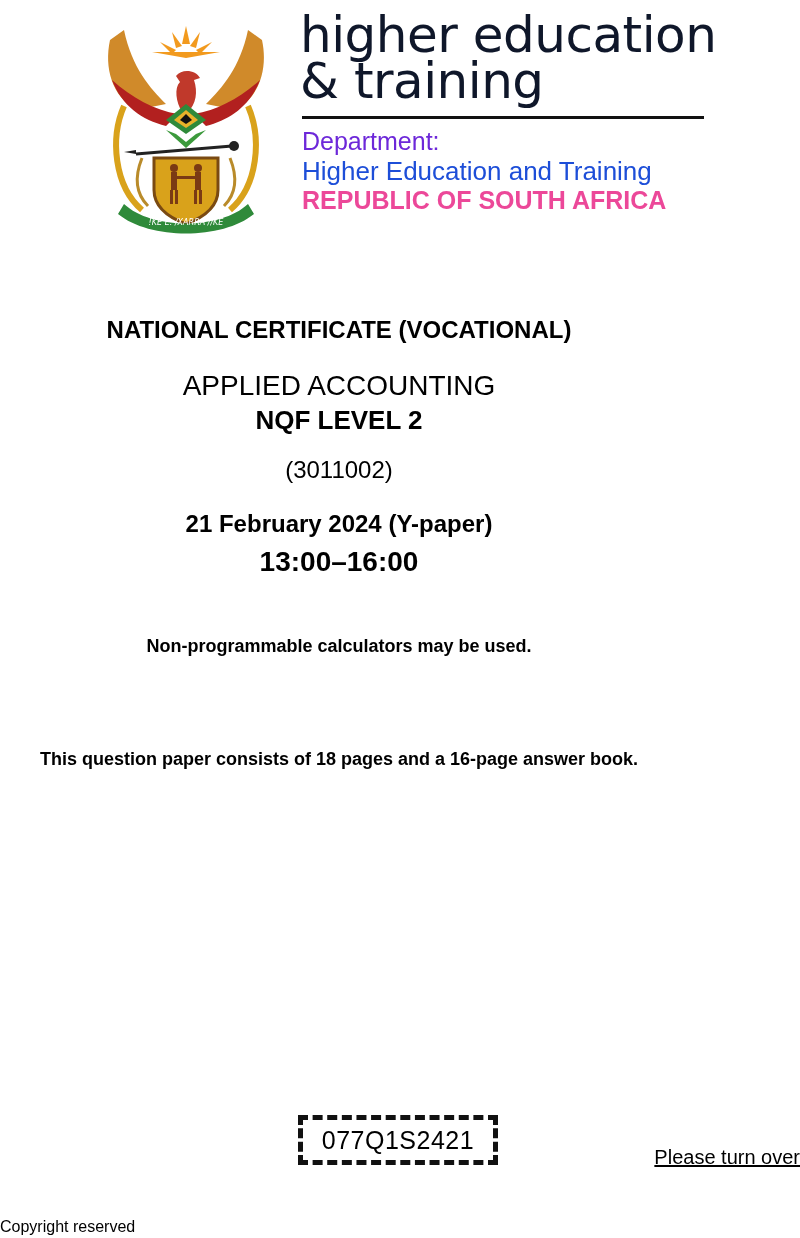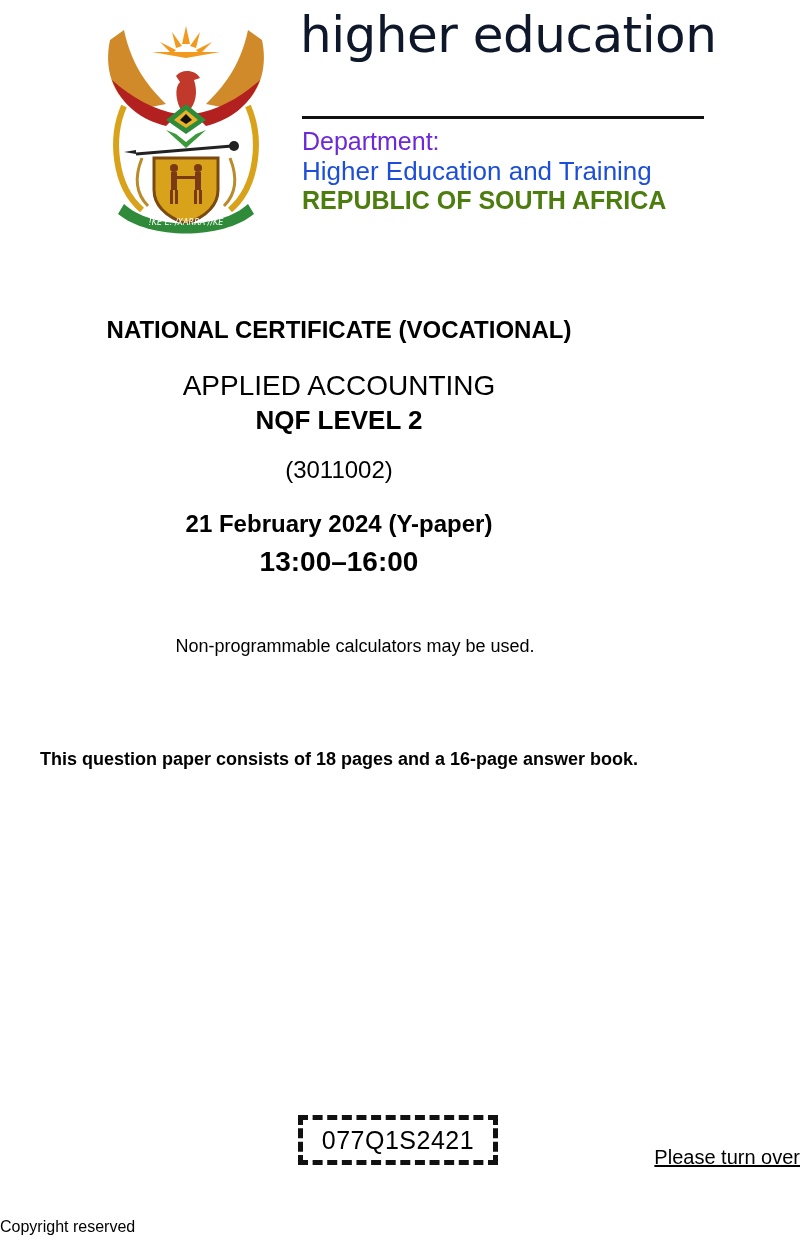--- a/index.html
+++ b/index.html
@@ -6,29 +6,29 @@
   body { width: 800px; height: 1238px; position: relative; overflow: hidden; font-family: "Liberation Sans", sans-serif; color: #000; }
   .abs { position: absolute; }
   .center { left: 0; width: 678px; text-align: center; }
 
   #coat { left: 102px; top: 18px; width: 168px; height: 216px; }
 
   #brand1 { left: 300px; top: 12px; font-family: "DejaVu Sans", sans-serif; font-size: 50px; line-height: 46px; letter-spacing: -0.5px; color: #0f172a; }
   #brand-rule { left: 302px; top: 116px; width: 402px; height: 3px; background: #111; }
   #dept-label { left: 302px; top: 126px; font-size: 25px; line-height: 30px; color: #6d28d9; }
   #dept-name { left: 302px; top: 156px; font-size: 26px; line-height: 30px; color: #1d4ed8; }
-  #republic { left: 302px; top: 185px; font-size: 25px; line-height: 30px; font-weight: bold; color: #4d7c0f; }
+  #republic { left: 302px; top: 185px; font-size: 25px; line-height: 30px; font-weight: bold; color: #ec4899; }
 
   #cert { top: 316px; font-size: 24px; font-weight: bold; }
   #subject { top: 370px; font-size: 28px; font-weight: normal; }
   #level { top: 405px; font-size: 26px; font-weight: bold; }
   #code { top: 456px; font-size: 24px; }
   #date { top: 510px; font-size: 24px; font-weight: bold; }
   #time { top: 546px; font-size: 28px; font-weight: bold; }
-  #calc { top: 636px; font-size: 18px; font-weight: normal; padding-left: 16px; }
+  #calc { top: 636px; font-size: 18px; font-weight: bold; }
   #pages { top: 749px; font-size: 18px; font-weight: bold; }
 
   #barcode-box { left: 298px; top: 1115px; width: 190px; height: 40px; border: 5px dashed #111; display: flex; align-items: center; justify-content: center; font-size: 25px; letter-spacing: 0.5px; }
 
   #copyright { left: 0; top: 1218px; font-size: 16px; }
   #turn-over { right: 0; top: 1146px; font-size: 20px; text-decoration: underline; }
 </style>
 </head>
 <body>
 
@@ -82,20 +82,21 @@
       <rect x="75" y="158" width="18" height="3"></rect>
     </g>
 
     <path d="M22,186 C50,212 118,212 146,186 L152,196 C120,222 48,222 16,196 Z" fill="#2f8a3a"></path>
     <text x="84" y="207" font-size="8" text-anchor="middle" fill="#fff" font-family="DejaVu Sans, sans-serif" font-style="italic">!KE E: /XARRA //KE</text>
   </svg>
 </div>
 
 <div id="brand1" class="abs">
   <div>higher education</div>
+  <div>&amp; training</div>
 </div>
 <div id="brand-rule" class="abs"></div>
 <div id="dept-label" class="abs">Department:</div>
 <div id="dept-name" class="abs">Higher Education and Training</div>
 <div id="republic" class="abs">REPUBLIC OF SOUTH AFRICA</div>
 
 <div id="cert" class="abs center">NATIONAL CERTIFICATE (VOCATIONAL)</div>
 <div id="subject" class="abs center">APPLIED ACCOUNTING</div>
 <div id="level" class="abs center">NQF LEVEL 2</div>
 <div id="code" class="abs center">(3011002)</div>

